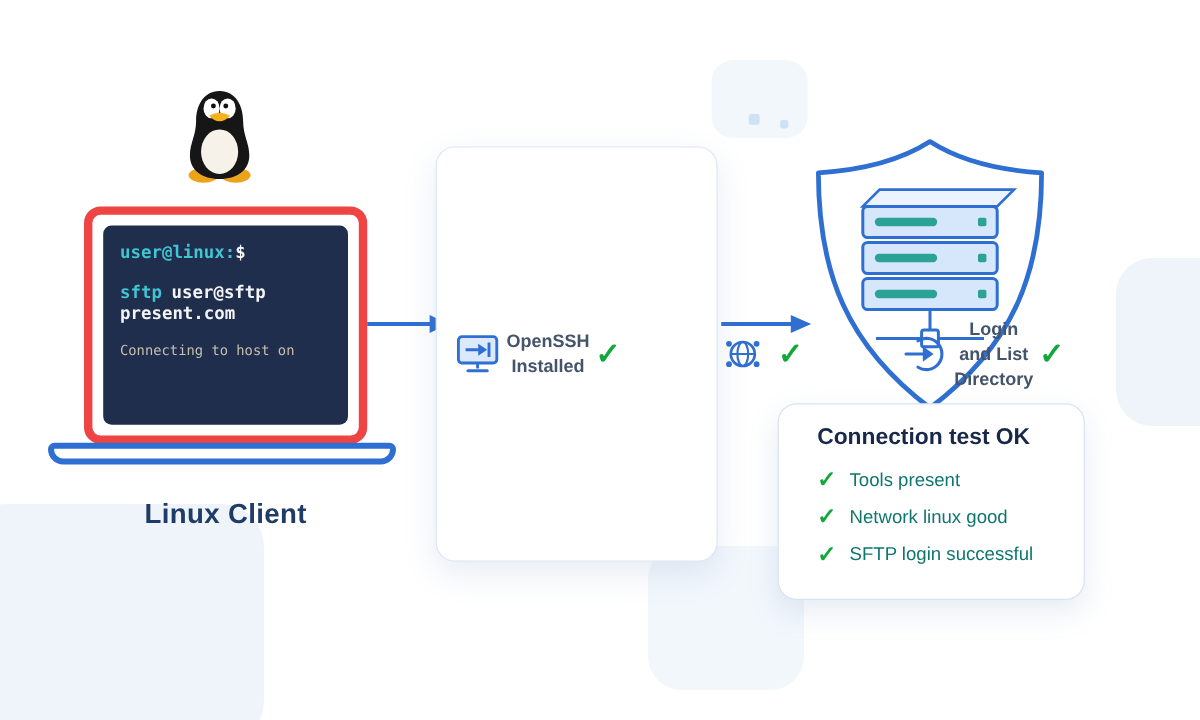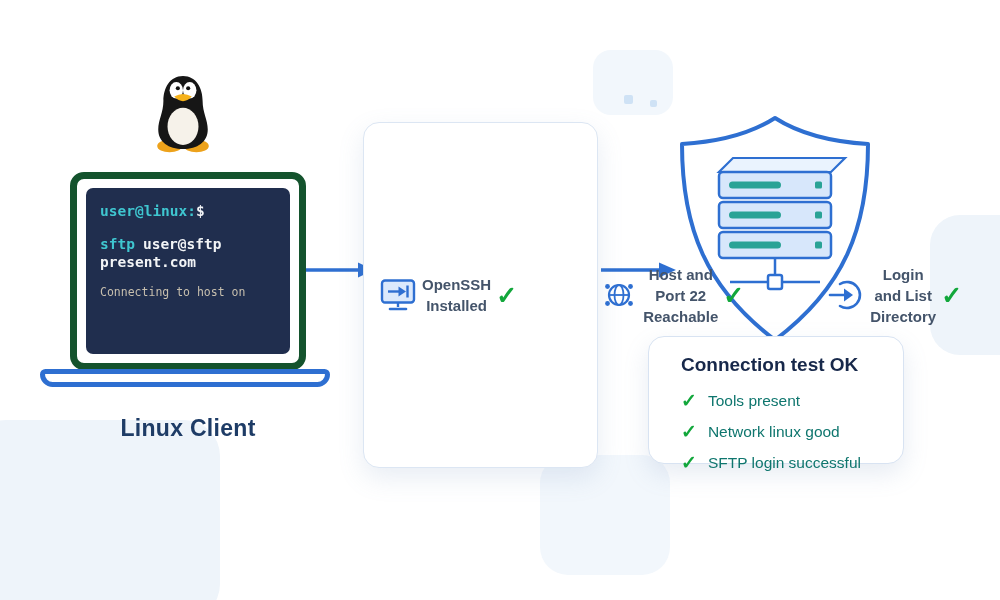--- a/index.html
+++ b/index.html
@@ -16,21 +16,21 @@
   .blob-d { left:593px; top:50px; width:80px; height:65px; border-radius:18px; background:#f2f7fc; }
   .dot { position:absolute; background:#cfe2f5; border-radius:2px; z-index:0; }
   .dot1 { left:624px; top:95px; width:9px; height:9px; }
   .dot2 { left:650px; top:100px; width:7px; height:7px; }
 
   
   .tux { position:absolute; left:150px; top:72px; z-index:2; }
 
   
   .laptop-screen { position:absolute; left:70px; top:172px; width:236px; height:198px;
-    background:#ffffff; border:7px solid #14532d; border-radius:14px; z-index:2; }
+    background:#ffffff; border:7px solid #ef4444; border-radius:14px; z-index:2; }
   .terminal { position:absolute; inset:9px; background:#202e4e; border-radius:7px;
     padding:15px 14px; font-family:"DejaVu Sans Mono", monospace; overflow:hidden; }
   .t-cmd { font-size:14.5px; font-weight:bold; }
   .t-cmd .cyan { color:#3fc6d0; }
   .t-cmd .white { color:#f2f4f6; }
   .t-cmd .kw { margin-right:8px; }
   .t-line1 { margin-bottom:17px; }
   .t-line2 { margin-bottom:2px; }
   .t-line3 { margin-bottom:14px; }
   .t-muted { font-size:11.5px; color:#c7bfae; line-height:1.55; }
@@ -53,21 +53,21 @@
   .check-row .label { flex:1; text-align:center; font-size:15px; font-weight:bold;
     color:#44546a; line-height:1.4; white-space:pre-line; }
   .check-glyph { flex:0 0 26px; color:#12a73b; font-size:25px; font-weight:bold;
     text-align:right; line-height:1; }
   .divider { height:2px; background:#66788e; margin:0 26px; border-radius:1px; }
 
   
   .shield-wrap { position:absolute; left:672px; top:110px; z-index:1; }
 
   
-  .result-card { position:absolute; left:648px; top:336px; width:256px; height:128px;
+  .result-card { position:absolute; left:648px; top:336px; width:256px; height:164px;
     background:#ffffff; border:1.5px solid #d8e3f2; border-radius:16px;
     box-shadow:0 10px 24px rgba(120,150,190,.18); z-index:3;
     padding:17px 18px 14px 32px; }
   .result-title { font-size:19px; font-weight:bold; color:#17284a; margin-bottom:9px; }
   .result-item { display:flex; align-items:center; gap:11px; height:31px; }
   .result-check { color:#12a73b; font-size:19px; font-weight:bold; line-height:1; }
   .result-label { font-size:15.5px; color:#0f766e; }
 </style>
 </head>
 <body>
@@ -136,23 +136,20 @@
         <svg width="36" height="36" viewBox="0 0 36 36">
           <circle cx="18" cy="18" r="10" fill="none" stroke="#2e6fd1" stroke-width="2.2"></circle>
           <ellipse cx="18" cy="18" rx="4.5" ry="10" fill="none" stroke="#2e6fd1" stroke-width="1.8"></ellipse>
           <line x1="8" y1="18" x2="28" y2="18" stroke="#2e6fd1" stroke-width="1.8"></line>
           <circle cx="6.5" cy="9.5" r="2.4" fill="#2e6fd1"></circle>
           <circle cx="29.5" cy="9.5" r="2.4" fill="#2e6fd1"></circle>
           <circle cx="6.5" cy="26.5" r="2.4" fill="#2e6fd1"></circle>
           <circle cx="29.5" cy="26.5" r="2.4" fill="#2e6fd1"></circle>
         </svg>
       </span>
-      <span class="label">Host and
-Port 22
-Reachable</span>
       <span class="check-glyph">✓</span>
     </div>
 
     <div class="divider"></div>
 
     <div class="check-row">
       <span class="icon-wrap">
         <svg width="36" height="36" viewBox="0 0 36 36">
           <path d="M12 7 A13 13 0 1 1 12 29" fill="none" stroke="#2e6fd1" stroke-width="2.6" stroke-linecap="round"></path>
           <line x1="2" y1="18" x2="18" y2="18" stroke="#2e6fd1" stroke-width="2.6" stroke-linecap="round"></line>

